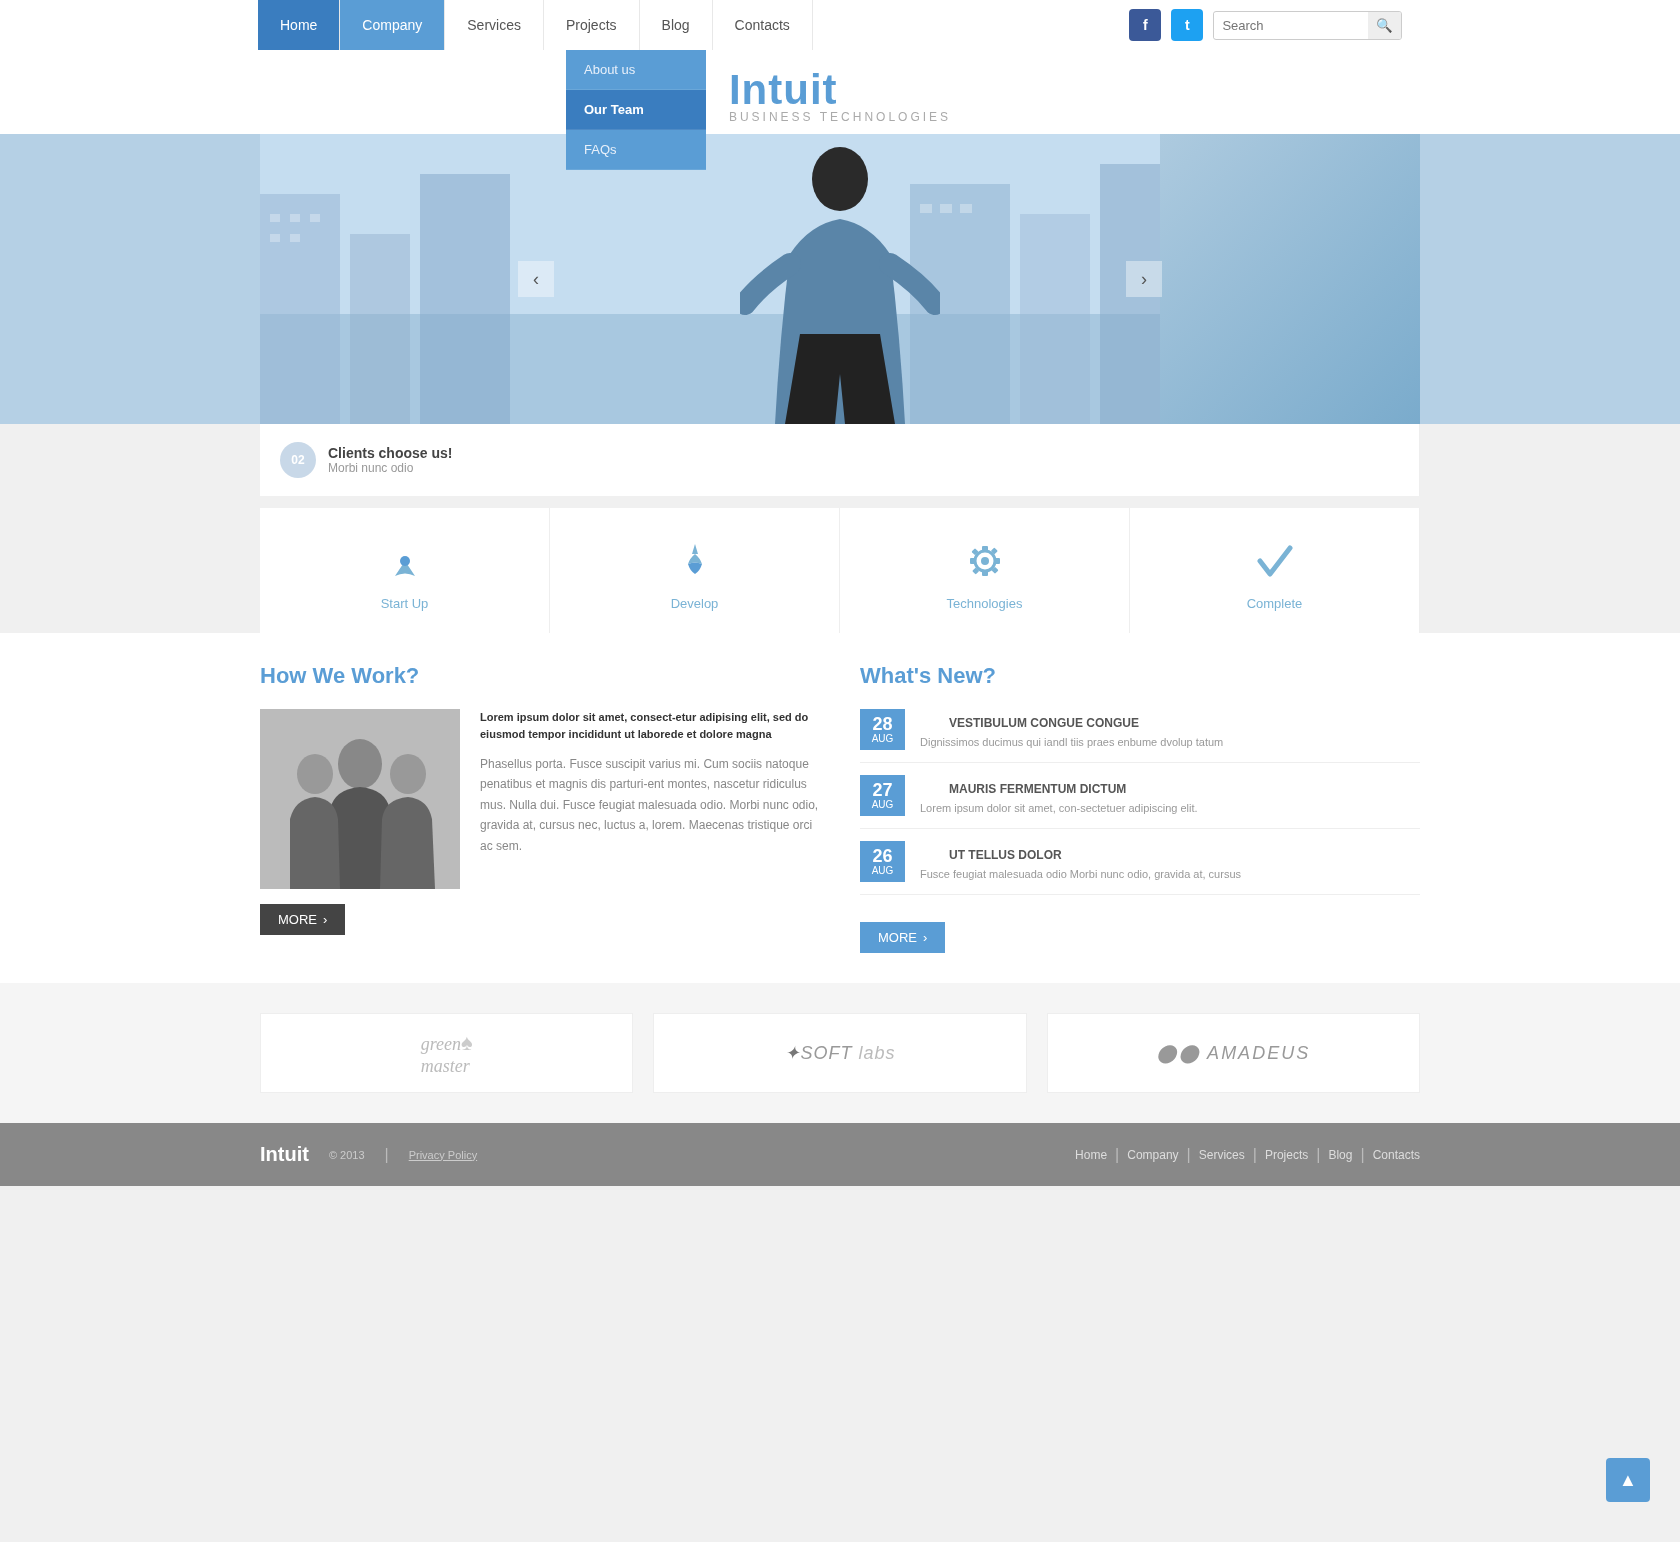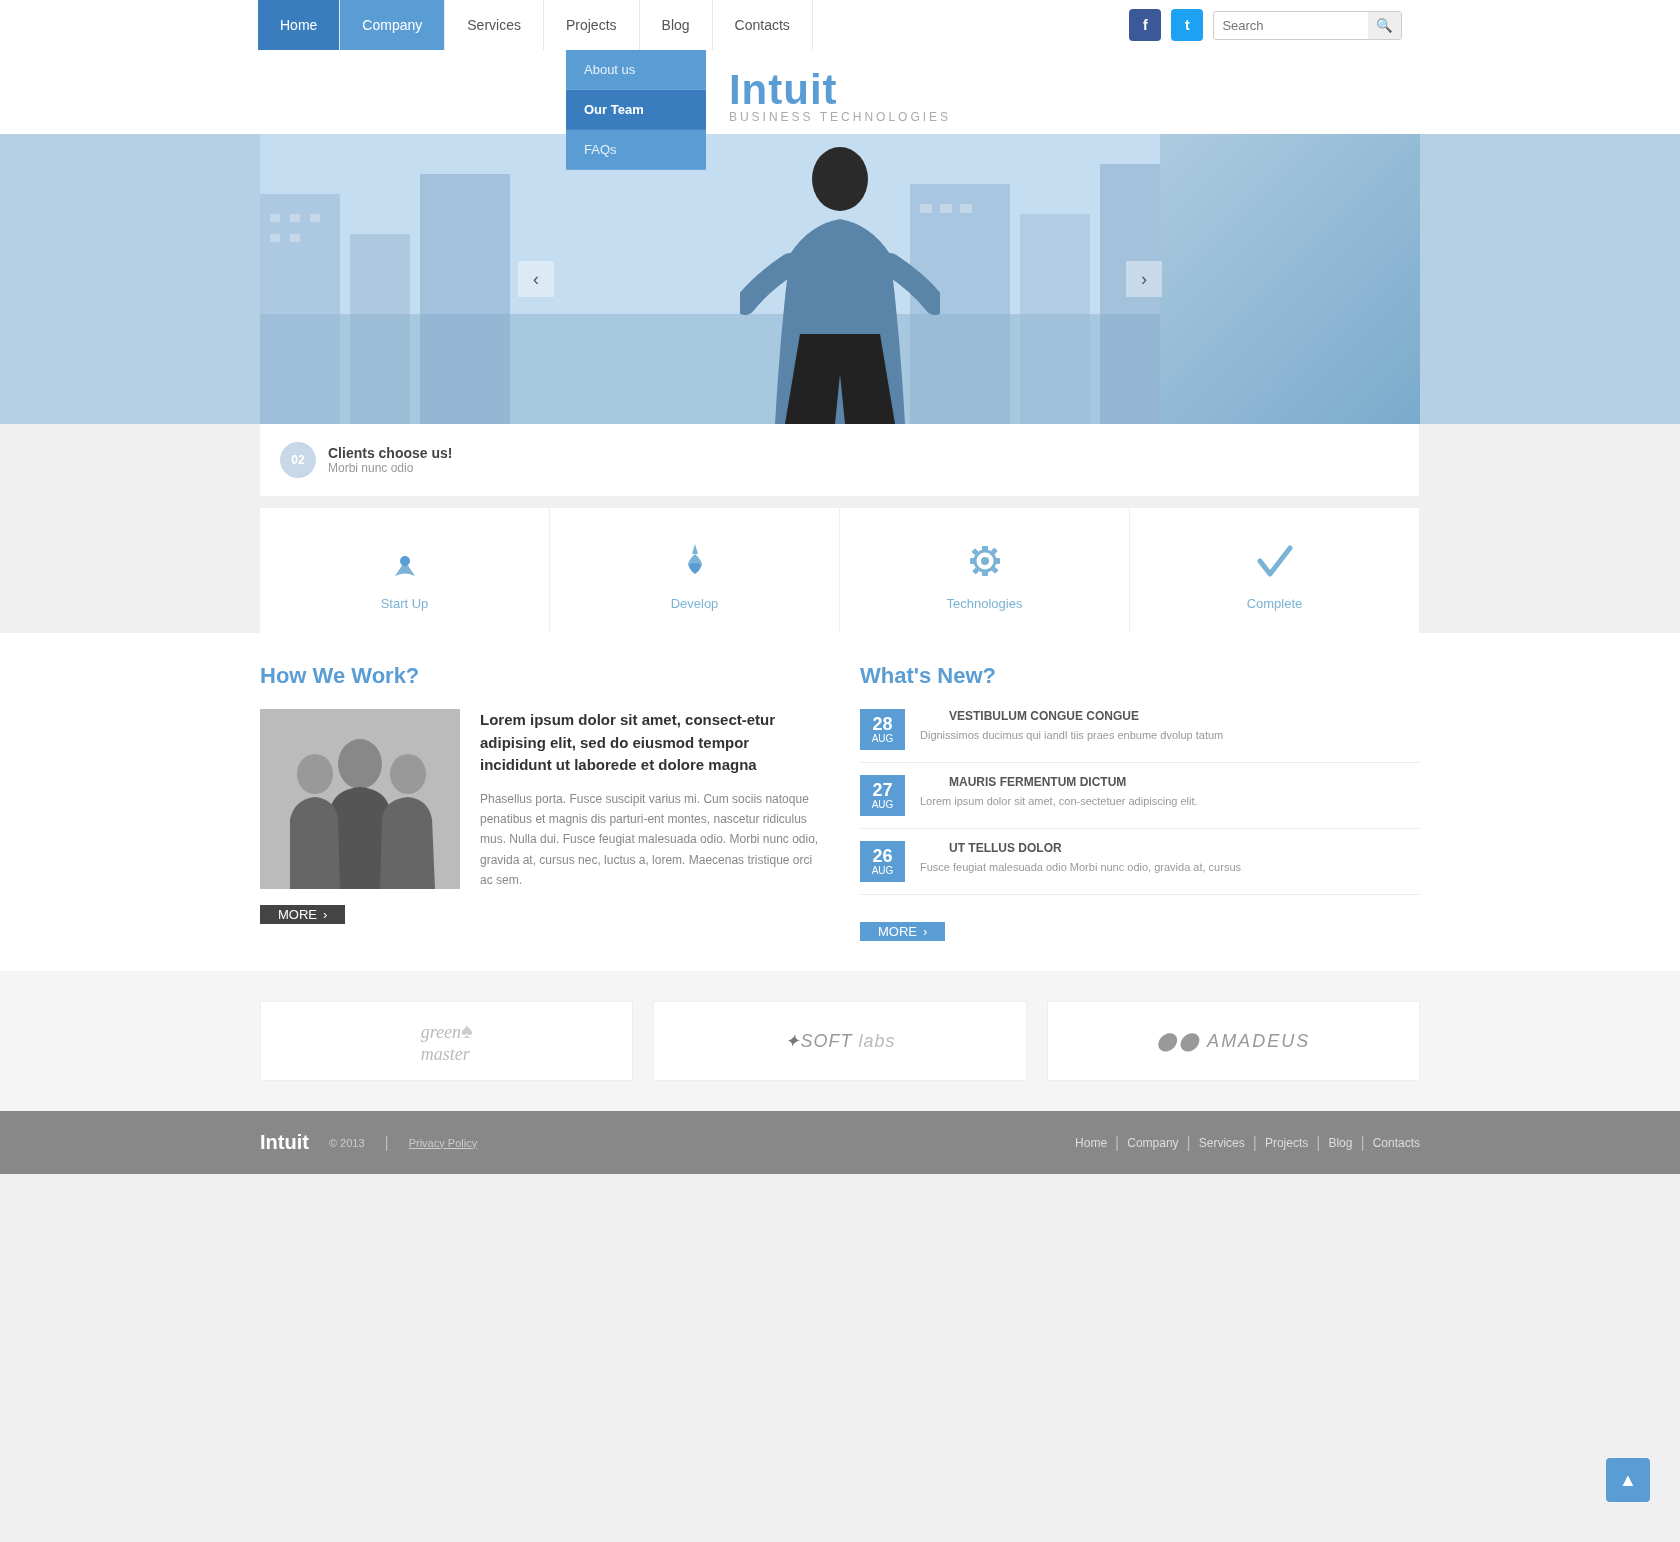--- a/index.html
+++ b/index.html
@@ -39,33 +39,33 @@
     .icon-item { position: relative; }
 
     
     .main-content { background: #fff; padding: 30px 260px; display: grid; grid-template-columns: 1fr 1fr; gap: 40px; }
     .section-title { font-size: 22px; color: #5a9dd5; margin-bottom: 20px; }
 
     
     .how-work { }
     .how-work-body { display: flex; gap: 20px; }
     .how-work-img { width: 200px; height: 180px; background: linear-gradient(135deg, #ccc 0%, #bbb 50%, #ddd 100%); flex-shrink: 0; overflow: hidden; }
-    .how-work-text h3 { font-size: 15px; color: #333; font-weight: bold; margin-bottom: 12px; line-height: 1.5; }
+    .how-work-text h3 { font-size: 11px; color: #333; font-weight: bold; margin-bottom: 12px; line-height: 1.5; }
     .how-work-text p { font-size: 12px; color: #888; line-height: 1.7; }
 
     
     .whats-new { }
-    .news-item { display: flex; align-items: flex-start; gap: 15px; margin-bottom: 12px; padding-bottom: 12px; border-bottom: 1px solid #eee; }
+    .news-item { display: flex; align-items: flex-end; gap: 15px; margin-bottom: 12px; padding-bottom: 12px; border-bottom: 1px solid #eee; }
     .news-date { background: #5a9dd5; color: #fff; text-align: center; padding: 6px 10px; min-width: 45px; }
     .news-date .day { font-size: 18px; font-weight: bold; line-height: 1; }
     .news-date .month { font-size: 10px; text-transform: uppercase; }
     .news-body h4 { font-size: 12px; color: #555; font-weight: bold; margin-bottom: 4px; text-transform: uppercase; margin-left: 29px; }
     .news-body p { font-size: 11px; color: #999; line-height: 1.5; }
 
-    .more-btn { display: inline-flex; align-items: center; gap: 6px; background: #444; color: #fff; padding: 2px 18px; font-size: 13px; cursor: pointer; margin-top: 15px; }
+    .more-btn { display: inline-flex; align-items: center; gap: 6px; background: #444; color: #fff; padding: 8px 18px; font-size: 13px; cursor: pointer; margin-top: 15px; }
     .more-btn-blue { background: #5a9dd5; }
 
     
     .partners { background: #f5f5f5; padding: 30px 260px; display: flex; gap: 20px; }
     .partner-box { flex: 1; background: #fff; height: 80px; display: flex; align-items: center; justify-content: center; border: 1px solid #eee; }
     .partner-text { font-size: 18px; color: #bbb; font-style: italic; }
 
     
     .footer { background: #888; padding: 20px 260px; display: flex; align-items: center; gap: 20px; }
     .footer-logo { color: #fff; font-size: 20px; font-weight: bold; }

